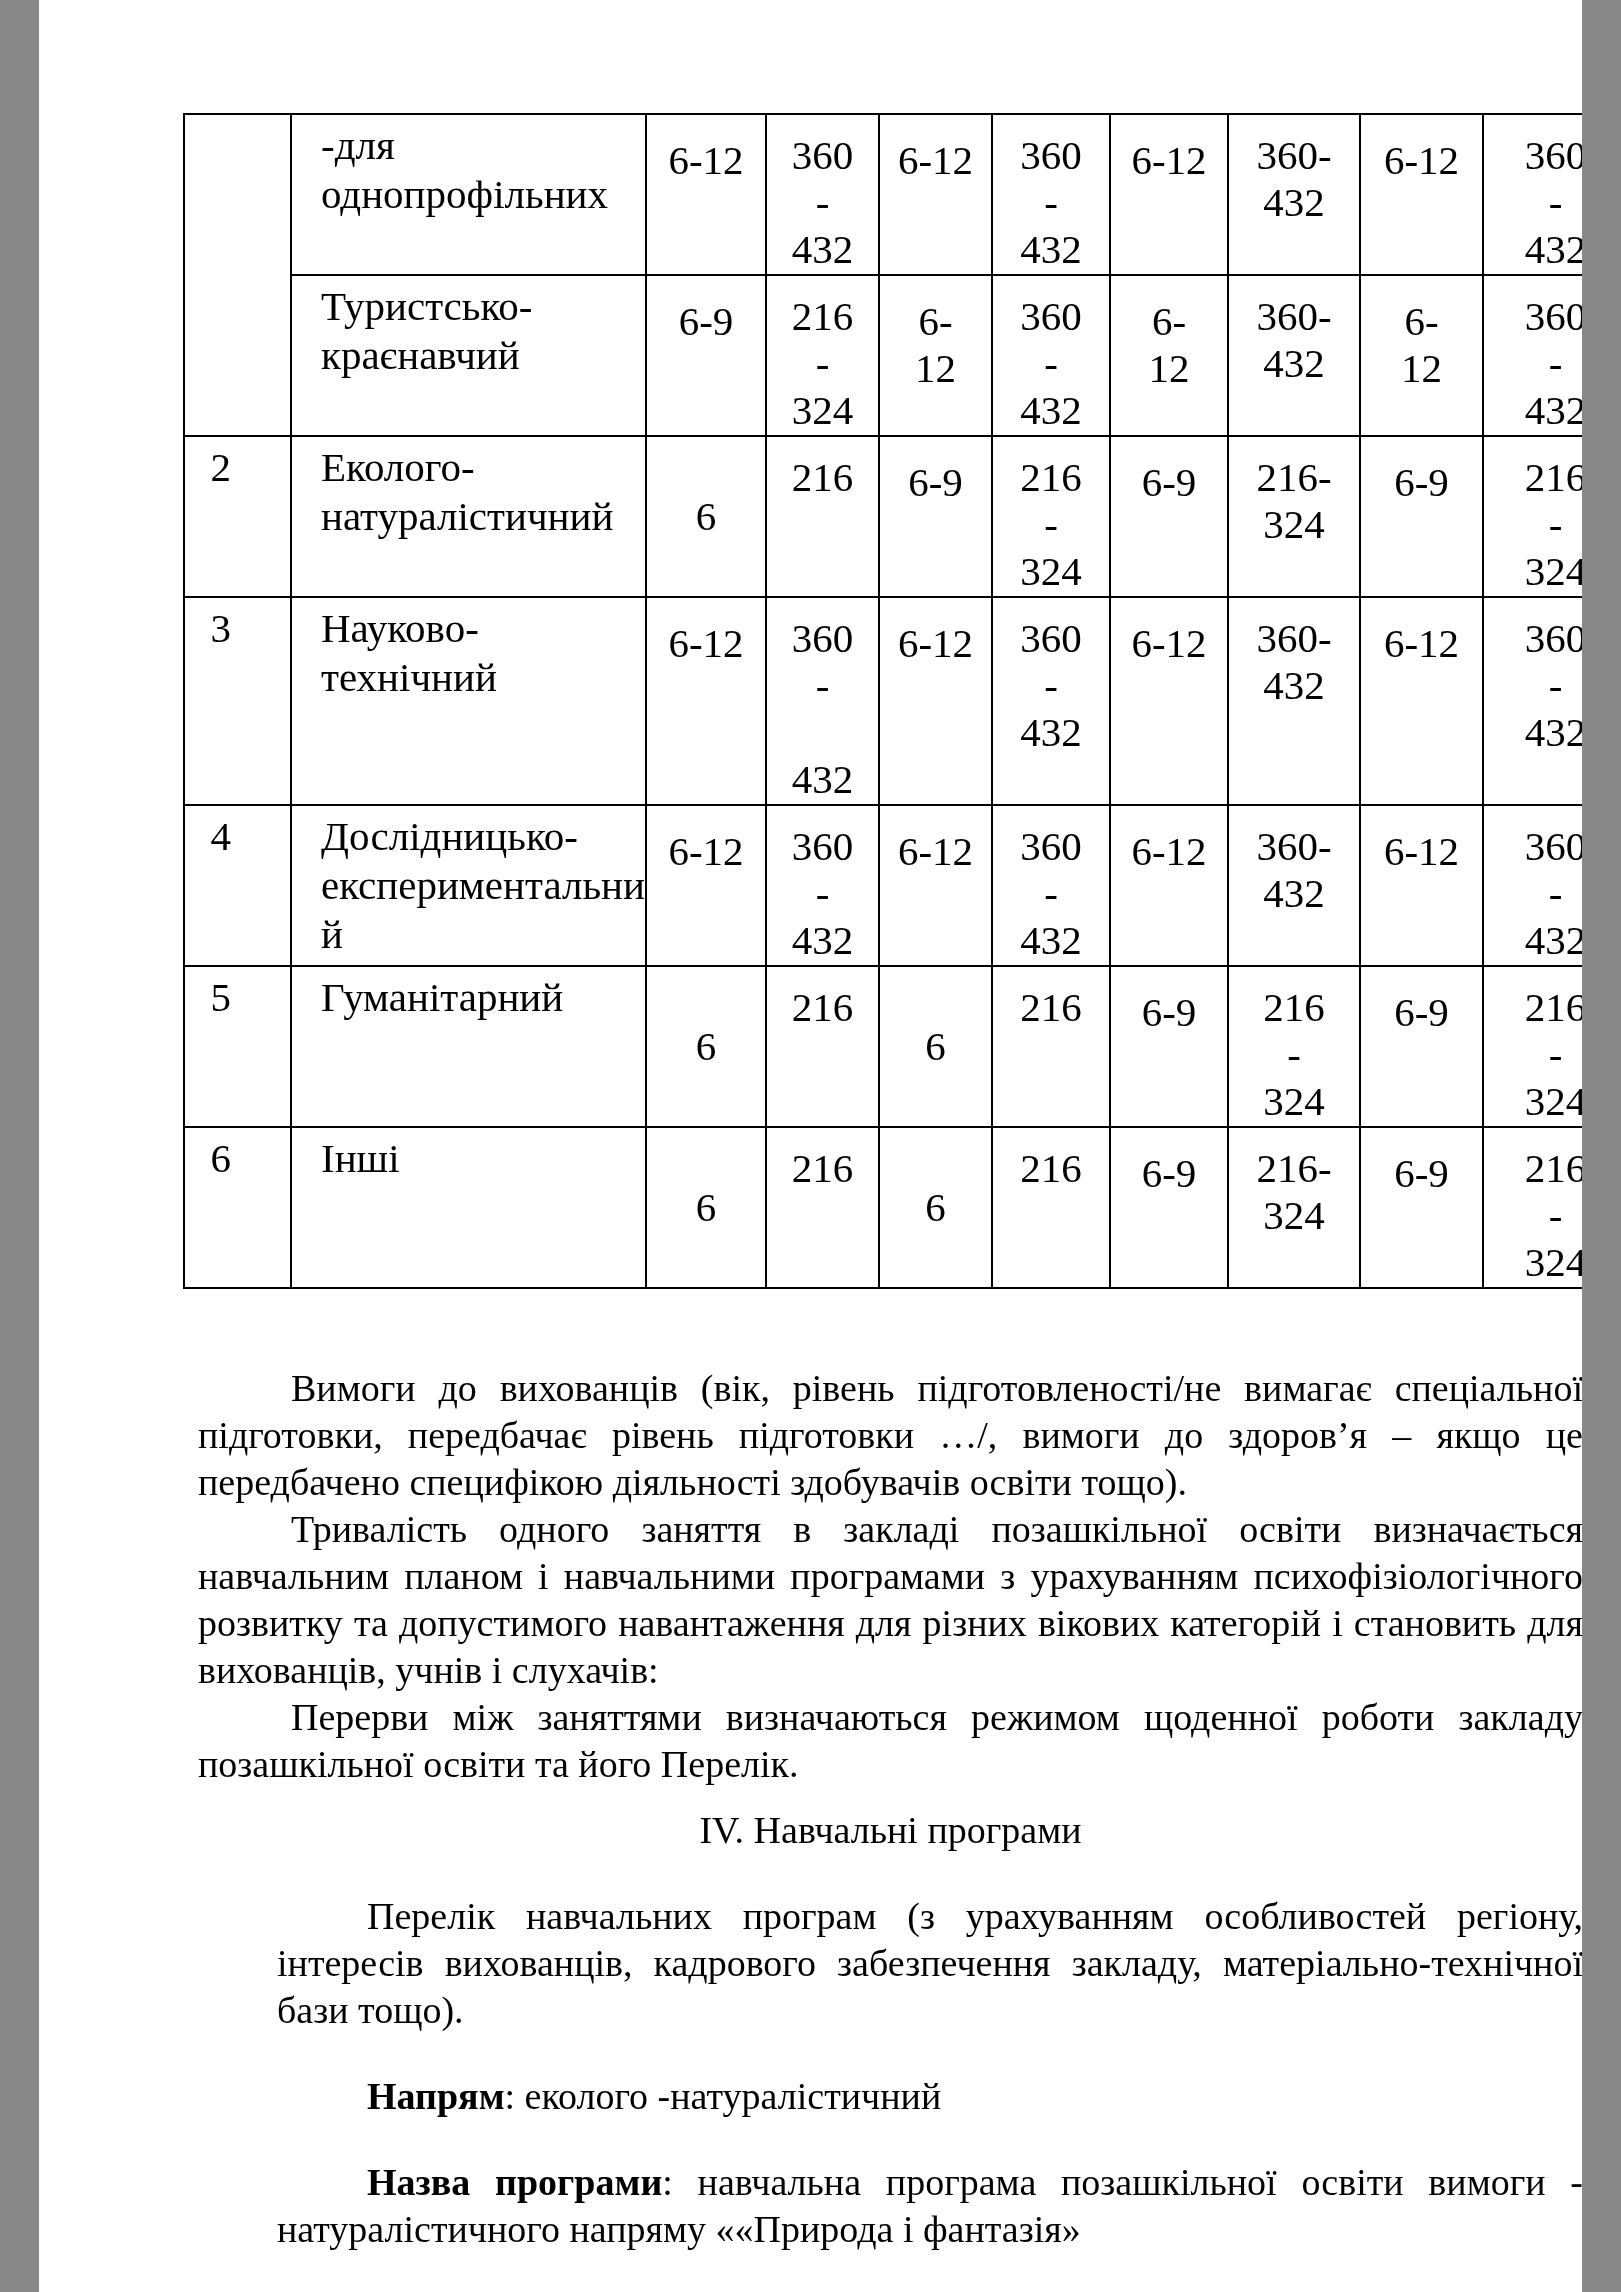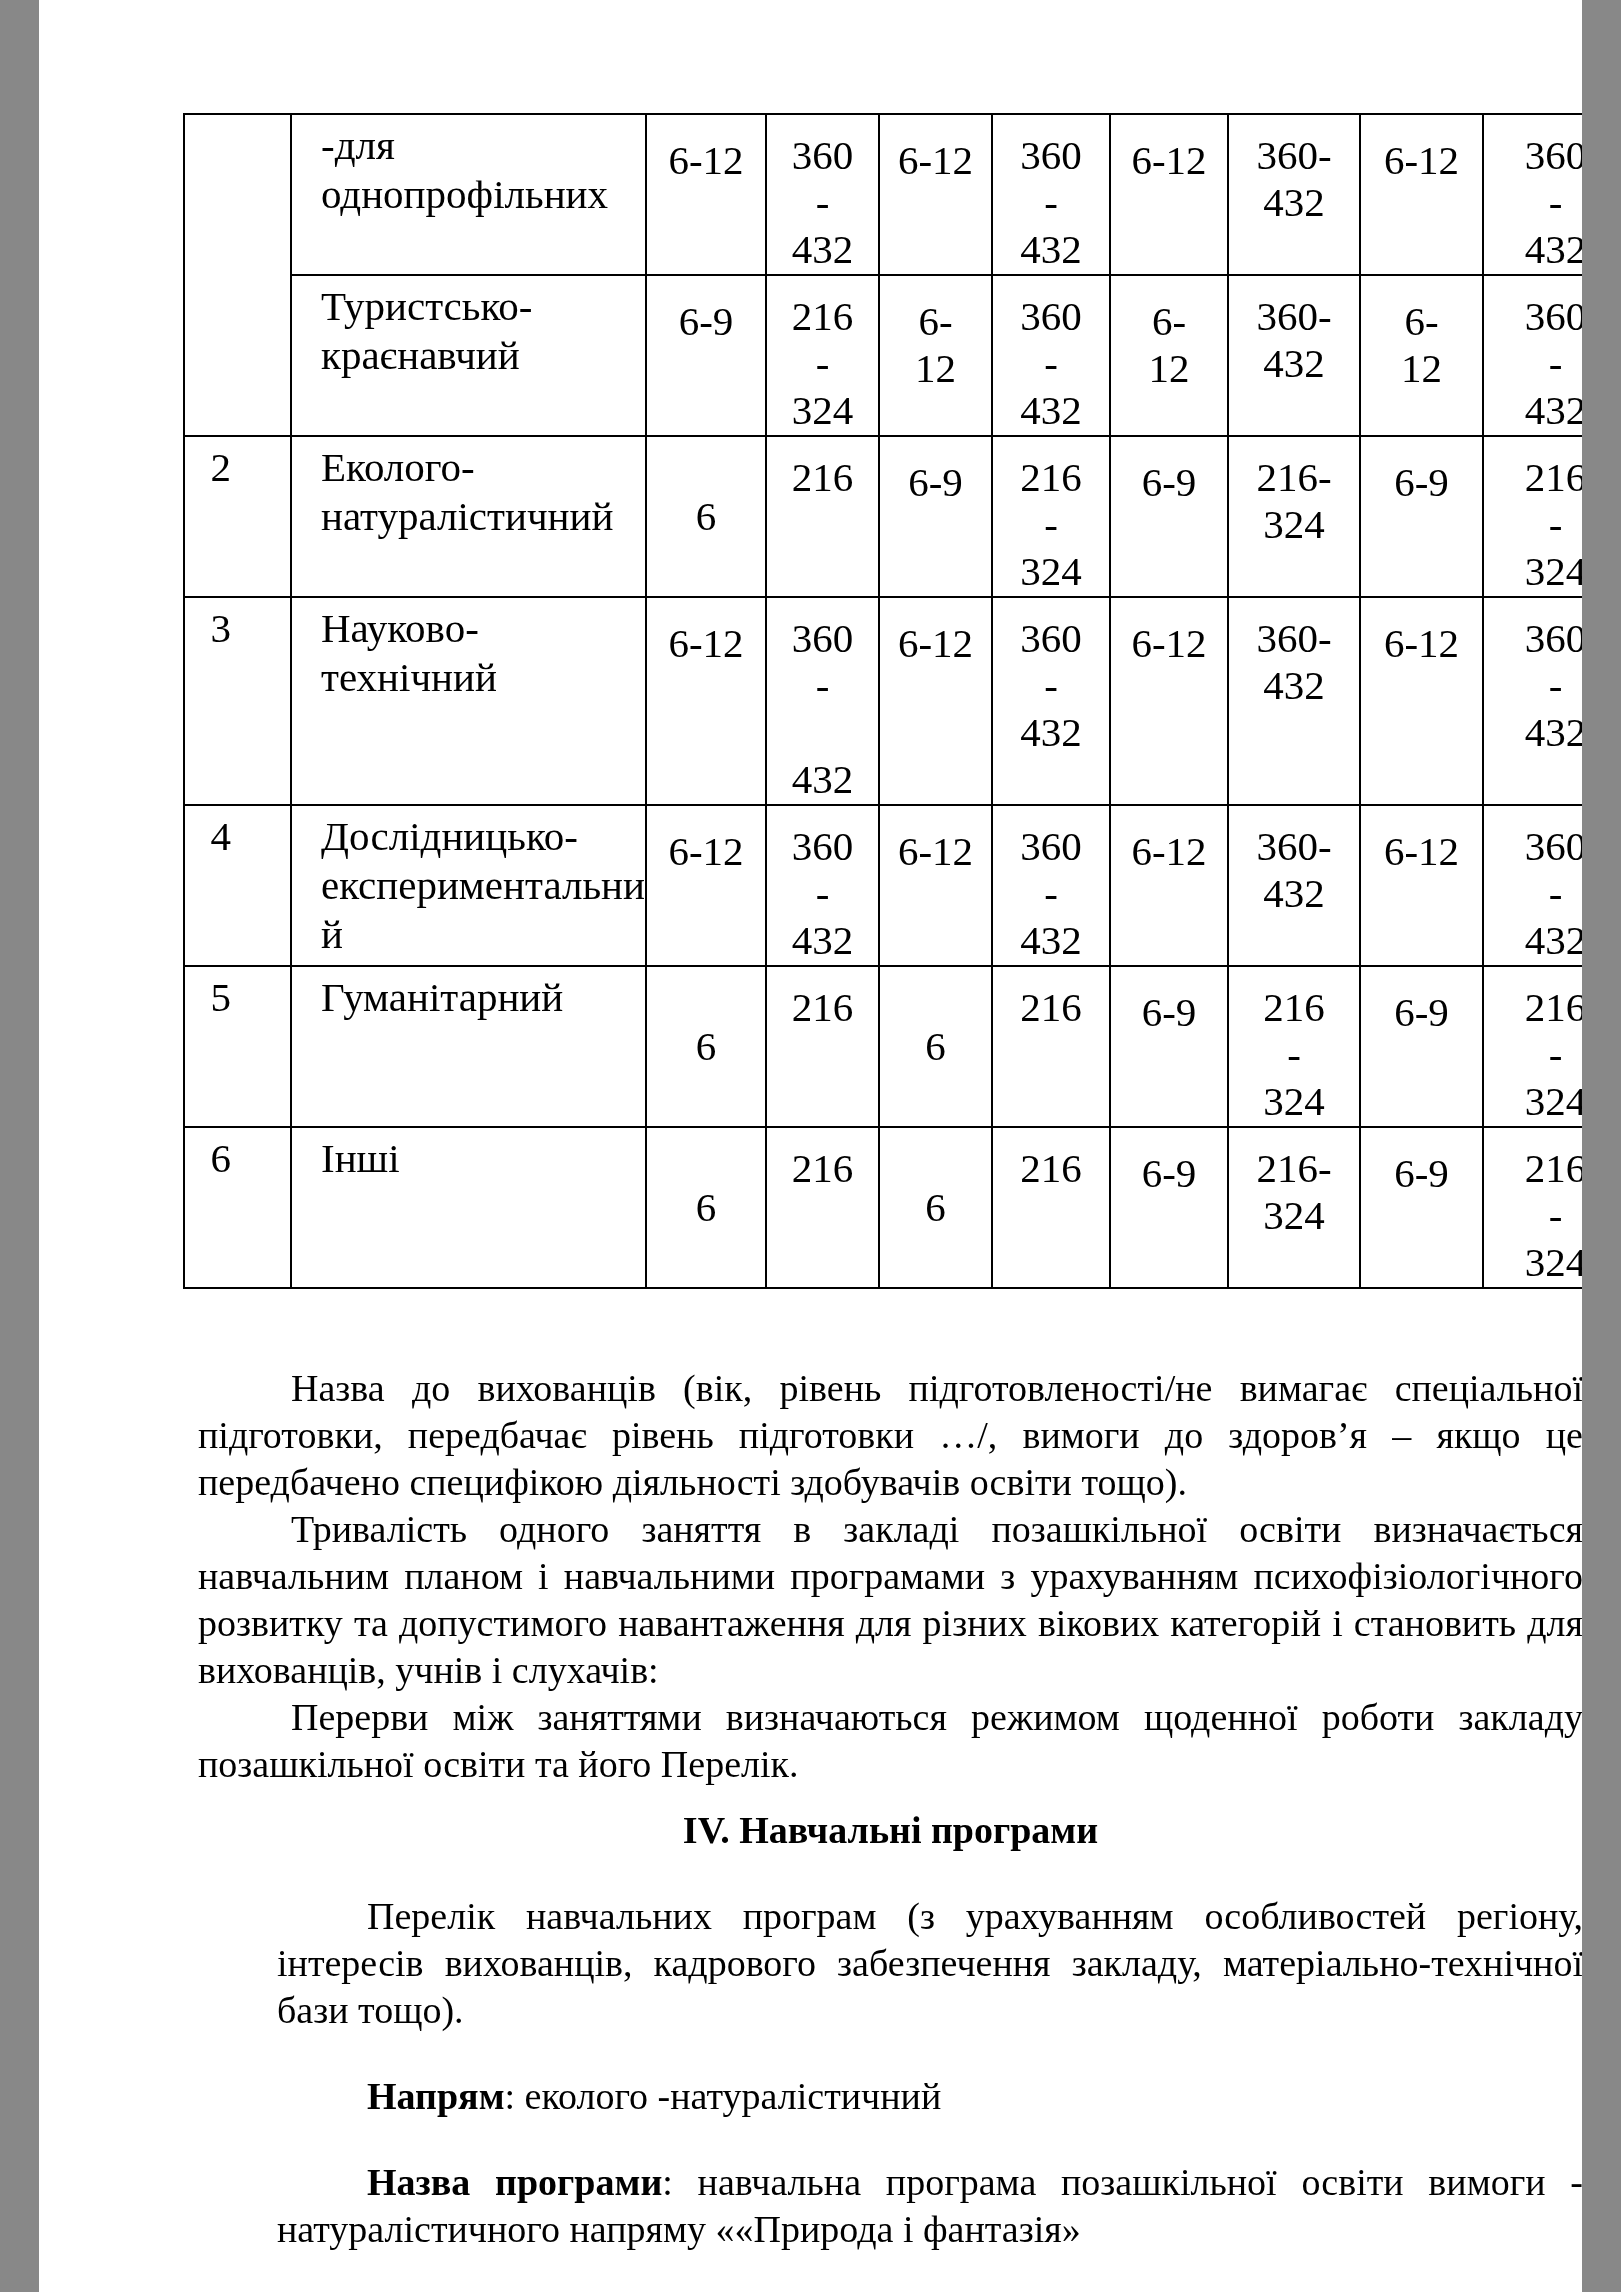--- a/index.html
+++ b/index.html
@@ -41,21 +41,21 @@
   .c-hours{ vertical-align: top; text-align: center; padding-top: 17px; line-height: 47px; white-space: pre-line; }
 
   
   .sec { font-size: 38px; line-height: 47px; }
   #sec1 { margin: 76px 0 0 159px; width: 1385px; }
   #sec2 { margin: 39px 0 0 238px; width: 1306px; }
   .heading {
     margin: 18.6px 0 0 159px;
     width: 1385px;
     text-align: center;
-    font-weight: bold;
+    font-weight: normal;
     font-size: 38px;
     line-height: 47px;
   }
   .ln  { white-space: nowrap; }
   .jl  { white-space: normal; text-align: justify; text-align-last: justify; }
   .pre { white-space: pre; }
   .ti1 { text-indent: 93px; }
   .ti2 { text-indent: 90px; }
   .mt  { margin-top: 39px; }
   b { font-weight: bold; }
@@ -210,21 +210,21 @@
       <td class="c-age">6-9</td>
       <td class="c-hours">216
 -
 324</td>
     </tr>
   </tbody>
     </table>
 
   <div id="sec1" class="sec">
     <div>
-      <div class="ln jl ti1">Назва до вихованців (вік, рівень підготовленості/не вимагає спеціальної</div>
+      <div class="ln jl ti1">Вимоги до вихованців (вік, рівень підготовленості/не вимагає спеціальної</div>
       <div class="ln jl">підготовки, передбачає рівень підготовки …/, вимоги до здоров’я – якщо це</div>
       <div class="ln">передбачено специфікою діяльності здобувачів освіти тощо).</div>
     </div>
     <div>
       <div class="ln jl ti1">Тривалість одного заняття в закладі позашкільної освіти визначається</div>
       <div class="ln jl">навчальним планом і навчальними програмами з урахуванням психофізіологічного</div>
       <div class="ln jl">розвитку та допустимого навантаження для різних вікових категорій і становить для</div>
       <div class="ln">вихованців, учнів і слухачів:</div>
     </div>
     <div>

